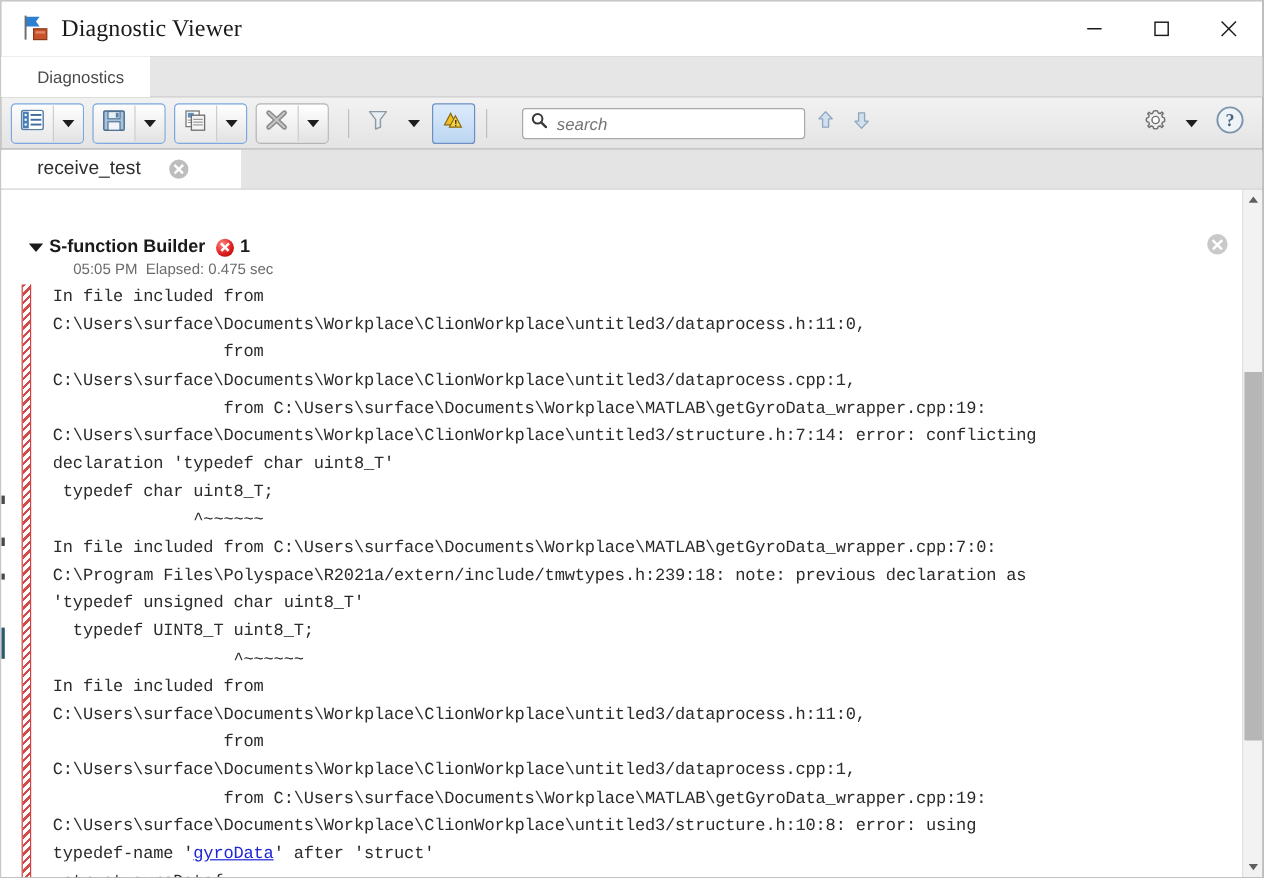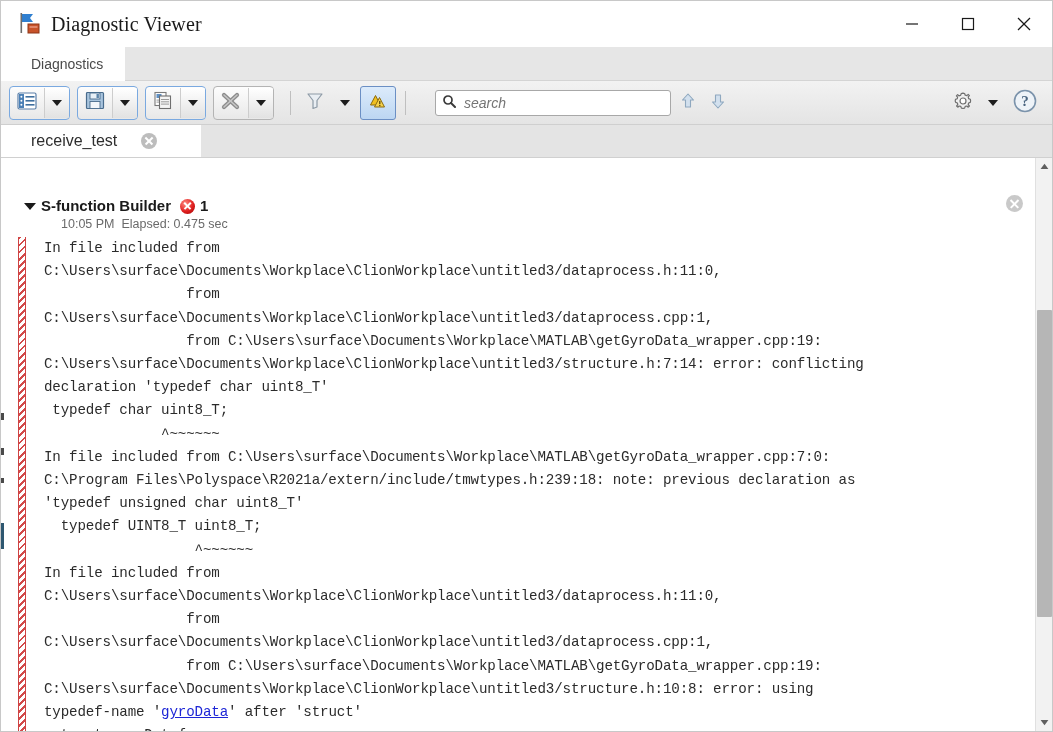--- a/index.html
+++ b/index.html
@@ -607,21 +607,21 @@
       <div class="msg-header">
         <div class="disclosure">
           <span class="tri-down"></span>
         </div>
         <div class="hdr-texts">
           <div class="hdr-line1">
             <span>S-function Builder</span>
             <span class="err-badge"></span>
             <span class="hdr-count">1</span>
           </div>
-          <div class="hdr-line2"><span>10:05 PM</span>&nbsp;&nbsp;<span>Elapsed: 0.475 sec</span></div>
+          <div class="hdr-line2"><span>05:05 PM</span>&nbsp;&nbsp;<span>Elapsed: 0.475 sec</span></div>
         </div>
         <div class="hdr-close"></div>
       </div>
 
       <div class="msg-body">
         <div class="stripe"></div>
         <div class="msg-text" id="msg-text"><div>In file included from</div><div>C:\Users\surface\Documents\Workplace\ClionWorkplace\untitled3/dataprocess.h:11:0,</div><div>                 from</div><div>C:\Users\surface\Documents\Workplace\ClionWorkplace\untitled3/dataprocess.cpp:1,</div><div>                 from C:\Users\surface\Documents\Workplace\MATLAB\getGyroData_wrapper.cpp:19:</div><div>C:\Users\surface\Documents\Workplace\ClionWorkplace\untitled3/structure.h:7:14: error: conflicting</div><div>declaration 'typedef char uint8_T'</div><div> typedef char uint8_T;</div><div>              ^~~~~~~</div><div>In file included from C:\Users\surface\Documents\Workplace\MATLAB\getGyroData_wrapper.cpp:7:0:</div><div>C:\Program Files\Polyspace\R2021a/extern/include/tmwtypes.h:239:18: note: previous declaration as</div><div>'typedef unsigned char uint8_T'</div><div>  typedef UINT8_T uint8_T;</div><div>                  ^~~~~~~</div><div>In file included from</div><div>C:\Users\surface\Documents\Workplace\ClionWorkplace\untitled3/dataprocess.h:11:0,</div><div>                 from</div><div>C:\Users\surface\Documents\Workplace\ClionWorkplace\untitled3/dataprocess.cpp:1,</div><div>                 from C:\Users\surface\Documents\Workplace\MATLAB\getGyroData_wrapper.cpp:19:</div><div>C:\Users\surface\Documents\Workplace\ClionWorkplace\untitled3/structure.h:10:8: error: using</div><div>typedef-name '<span class="link">gyroData</span>' after 'struct'</div><div> struct gyroData{</div><div>        ^~~~~~~~</div></div>
       </div>
     </div>
 

